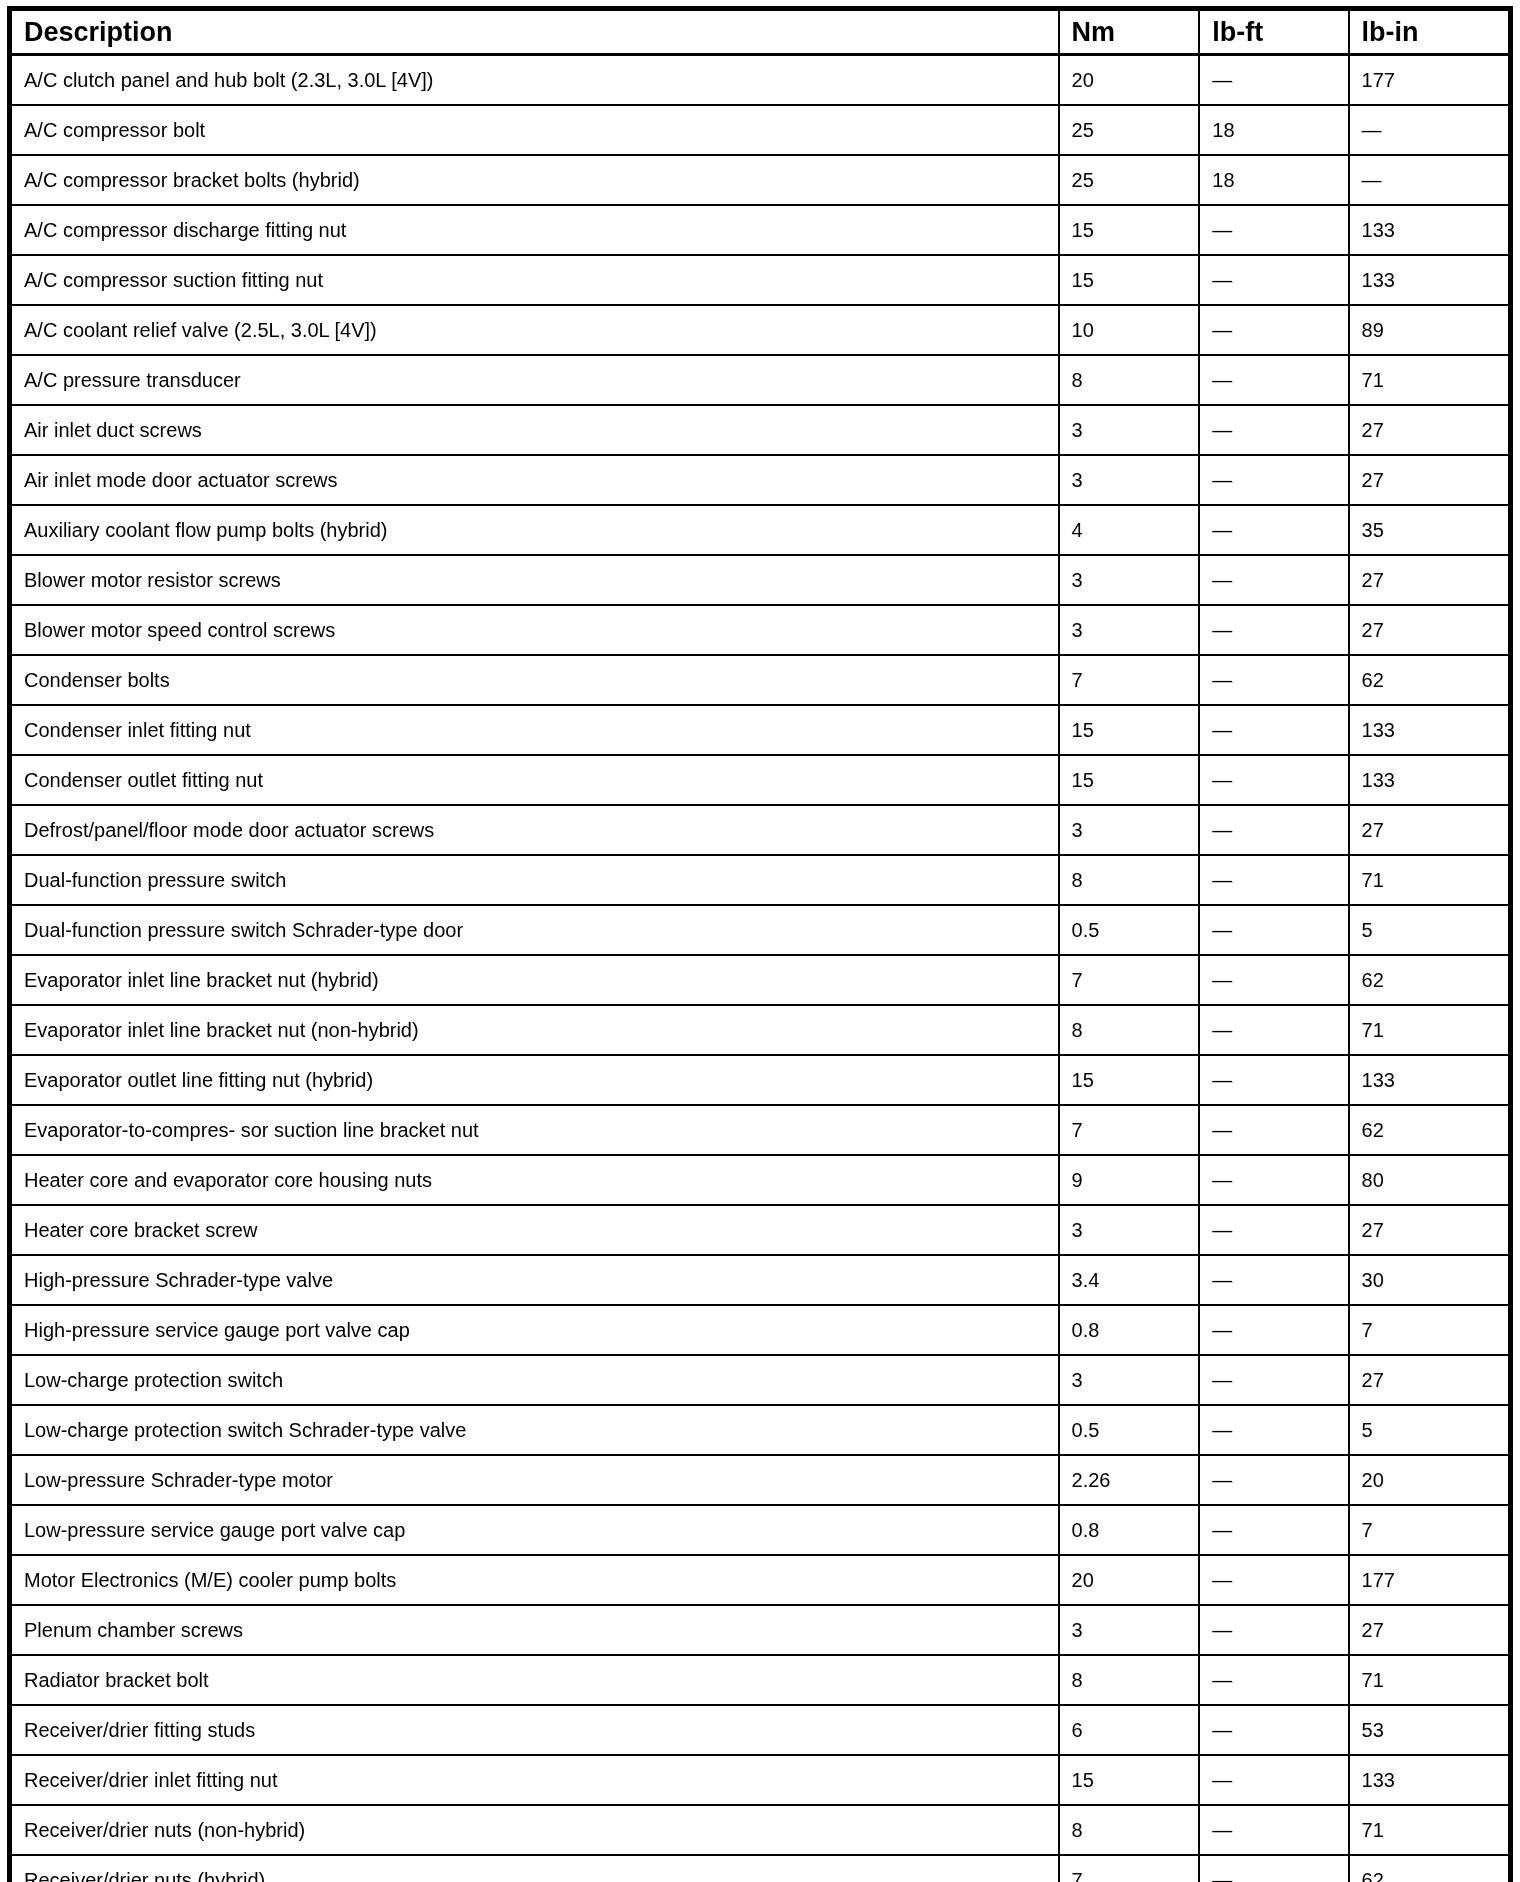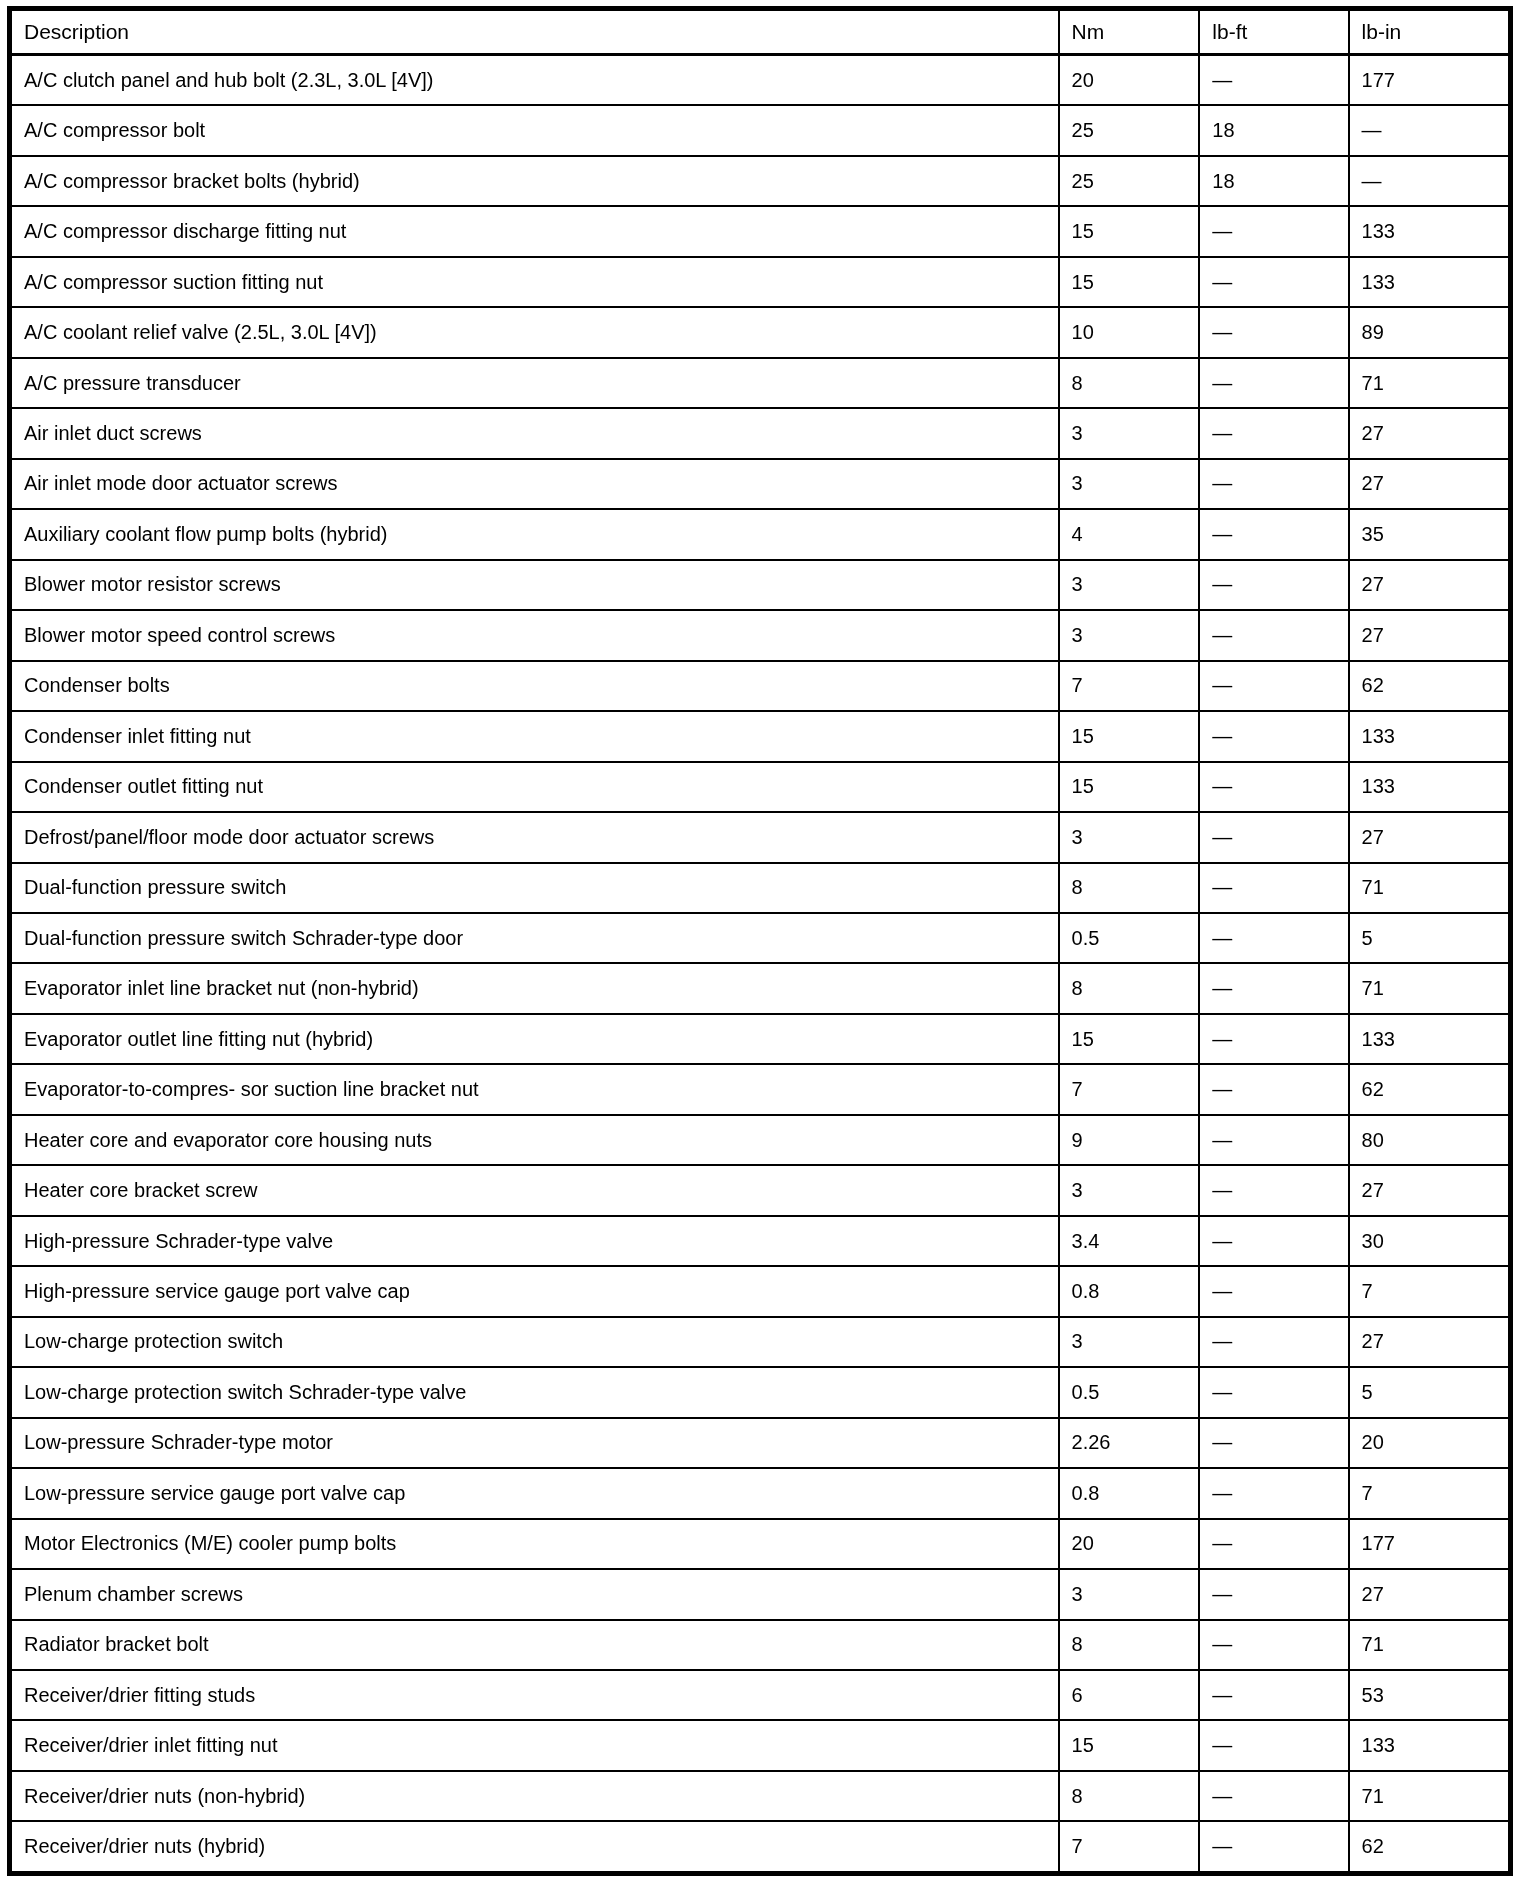--- a/index.html
+++ b/index.html
@@ -27,22 +27,22 @@
   table.spec-table th,
   table.spec-table td {
     border: 2px solid #000000;
     text-align: left;
     vertical-align: middle;
     padding: 2px 10px 2px 12px;
     overflow: hidden;
     white-space: nowrap;
   }
   table.spec-table th {
-    font-weight: normal;
-    font-size: 21px;
+    font-weight: bold;
+    font-size: 27px;
     height: 38px;
     border-bottom-width: 3px;
   }
   table.spec-table td {
     font-weight: normal;
     font-size: 20px;
     height: 44px;
   }
   .col-desc { width: 72.8%; }
   .col-nm   { width: 8.4%;  }
@@ -165,20 +165,26 @@
           <td>—</td>
           <td>71</td>
         </tr>
         <tr>
           <td>Dual-function pressure switch Schrader-type door</td>
           <td>0.5</td>
           <td>—</td>
           <td>5</td>
         </tr>
         <tr>
+          <td>Evaporator inlet line bracket nut (hybrid)</td>
+          <td>7</td>
+          <td>—</td>
+          <td>62</td>
+        </tr>
+        <tr>
           <td>Evaporator inlet line bracket nut (non-hybrid)</td>
           <td>8</td>
           <td>—</td>
           <td>71</td>
         </tr>
         <tr>
           <td>Evaporator outlet line fitting nut (hybrid)</td>
           <td>15</td>
           <td>—</td>
           <td>133</td>

